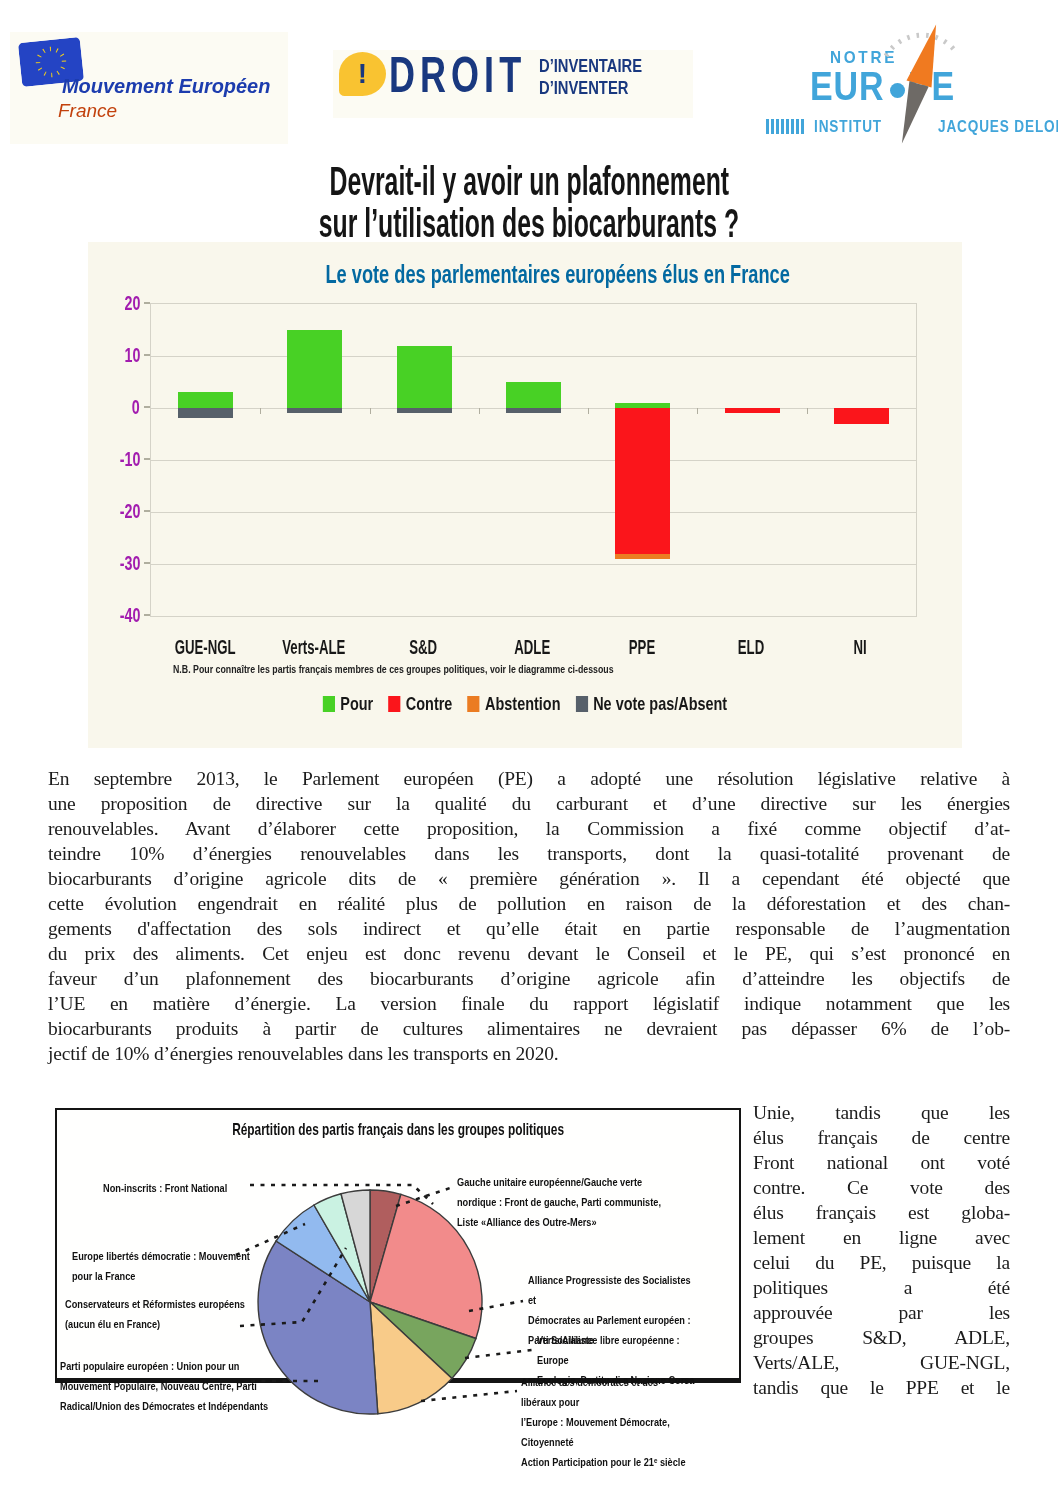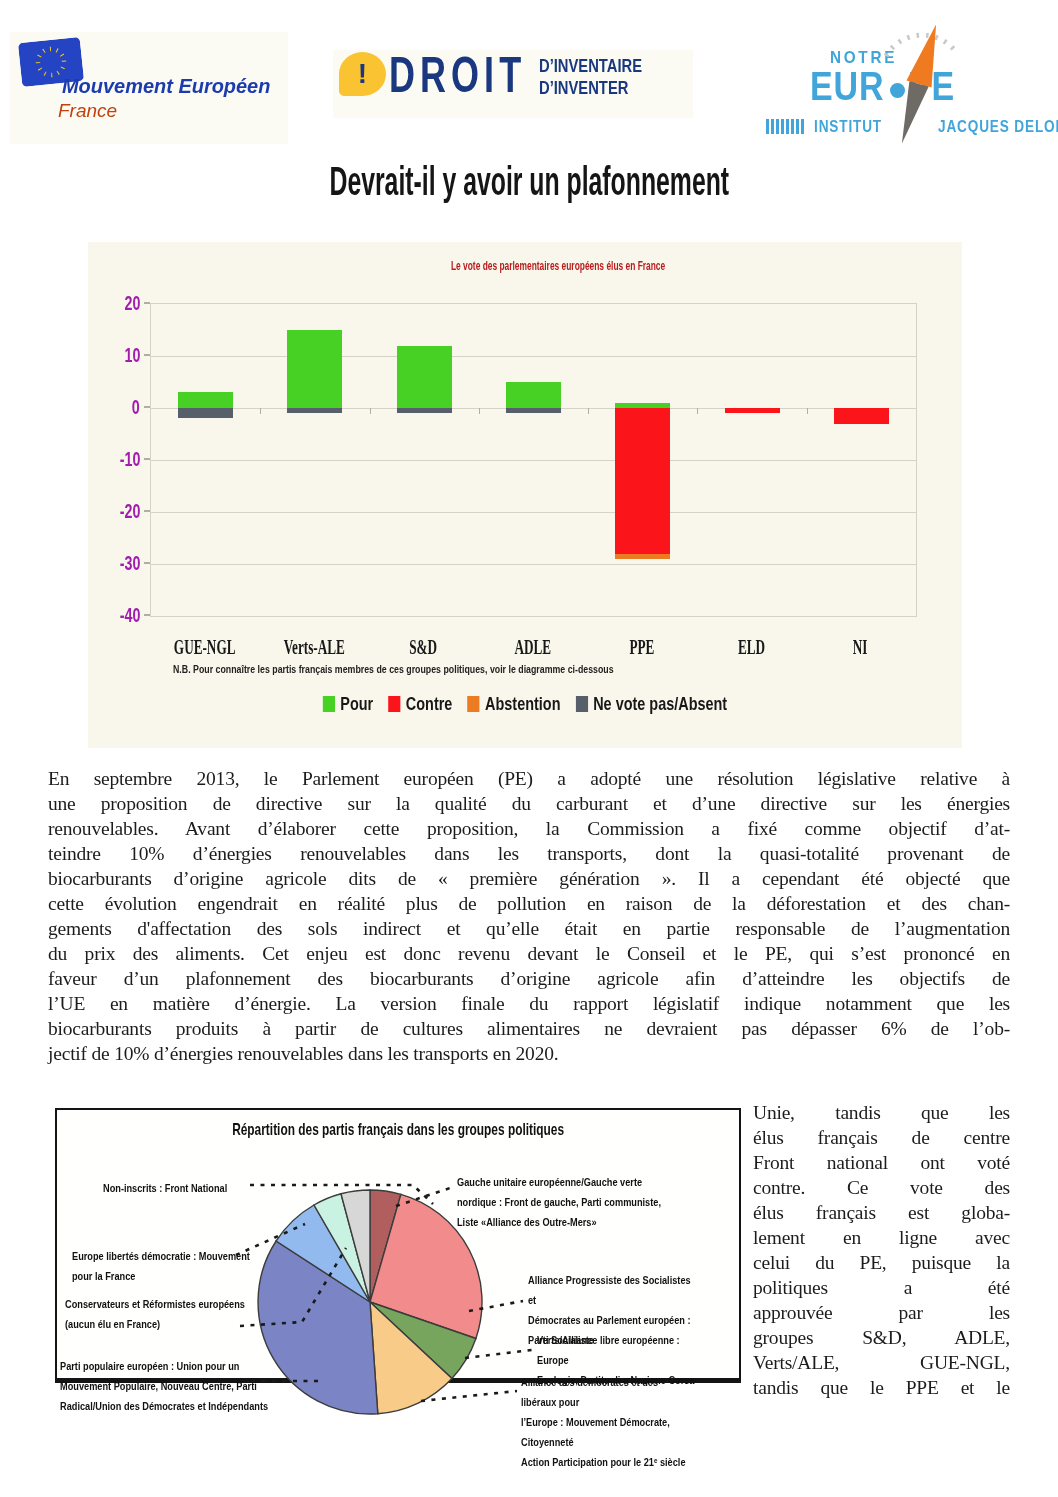--- a/index.html
+++ b/index.html
@@ -36,32 +36,32 @@
                transform:scaleX(.85);transform-origin:left top;}
   .ne-jacques{position:absolute;left:172px;top:98px;font-size:16px;letter-spacing:1px;
               transform:scaleX(.85);transform-origin:left top;white-space:nowrap;}
   .ne-needle{position:absolute;left:108px;top:0px;z-index:2;}
   
   .main-title{position:absolute;left:0;width:1058px;text-align:center;font-size:40px;line-height:42px;
               font-weight:bold;color:#151515;}
   .main-title span{display:inline-block;transform:scaleX(.62);white-space:nowrap;}
   
   .chart-panel{position:absolute;left:88px;top:242px;width:874px;height:506px;background:#f9f7ec;}
-  .chart-title{position:absolute;left:0;top:17px;width:940px;text-align:center;font-size:12px;
-               font-weight:bold;color:#b91c1c;}
+  .chart-title{position:absolute;left:0;top:17px;width:940px;text-align:center;font-size:26px;
+               font-weight:bold;color:#0369a1;}
   .chart-title span{display:inline-block;transform:scaleX(.7);white-space:nowrap;}
   #bar-plot{position:absolute;left:62px;top:61px;width:765px;height:312px;
             border:1px solid #d5d3c8;box-sizing:content-box;}
   .gridline{position:absolute;left:0;width:100%;height:1px;background:#d5d3c8;}
   .barseg{position:absolute;}
   .xtick{position:absolute;width:1px;height:6px;background:#b0ae9f;}
   .ytick-label{position:absolute;width:50px;text-align:right;font-size:21px;font-weight:bold;color:#a21caf;}
   .ytick-label span{display:inline-block;transform:scaleX(.68);transform-origin:right center;}
   .ytick-mark{position:absolute;height:2px;width:6px;background:#b0ae9f;}
-  .cat-label{position:absolute;top:394px;text-align:center;font-size:20px;font-weight:bold;color:#181818;font-family:Liberation Serif, serif;}
+  .cat-label{position:absolute;top:394px;text-align:center;font-size:20px;font-weight:bold;color:#181818;}
   .cat-label span{display:inline-block;transform:scaleX(.66);white-space:nowrap;}
   .nb-note{position:absolute;left:85px;top:421px;font-size:11px;font-weight:bold;color:#222;
            transform:scaleX(.8);transform-origin:left top;white-space:nowrap;}
   #legend{position:absolute;left:0;top:451px;width:874px;display:flex;justify-content:center;
           gap:20px;transform:scaleX(.76);}
   .leg-item{display:flex;align-items:center;gap:7px;}
   .leg-swatch{width:16px;height:16px;}
   .leg-label{font-size:19px;font-weight:bold;white-space:nowrap;color:#181818;}
   
   #body-text{position:absolute;left:48px;top:766px;width:962px;font-family:"Liberation Serif",serif;
@@ -120,20 +120,21 @@
         <div></div>
         <div></div>
         <div></div>
         <div></div>
     </div>
     <div class="ne-blue ne-institut">INSTITUT</div>
     <div class="ne-blue ne-jacques">JACQUES DELORS</div>
   </div>
 
   <div class="main-title" style="top:160px;"><span>Devrait-il y avoir un plafonnement</span></div>
+  <div class="main-title" style="top:202px;"><span>sur l’utilisation des biocarburants ?</span></div>
 
   <div class="chart-panel">
     <div class="chart-title"><span>Le vote des parlementaires européens élus en France</span></div>
     <div id="bar-plot">
         <div class="gridline" style="top: 52px;"></div>
         <div class="gridline" style="top: 104px;"></div>
         <div class="gridline" style="top: 156px;"></div>
         <div class="gridline" style="top: 208px;"></div>
         <div class="gridline" style="top: 260px;"></div>
         <div class="xtick" style="left: 109.286px; top: 104px;"></div>

